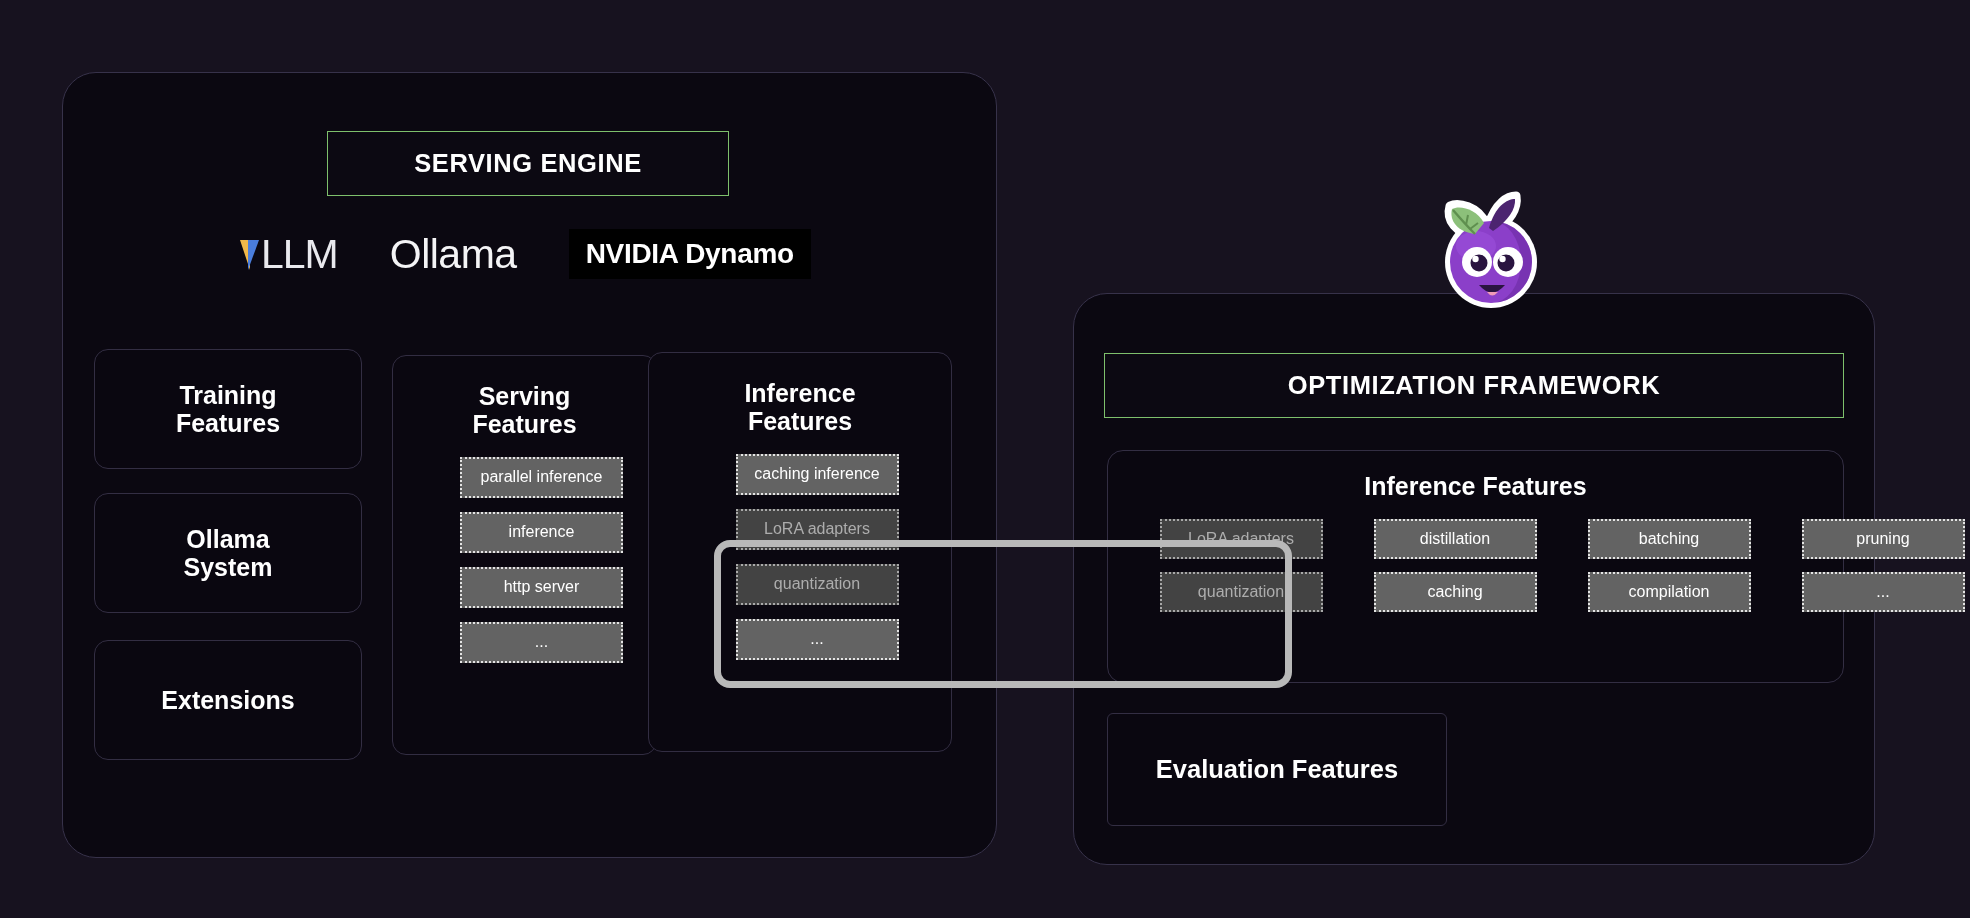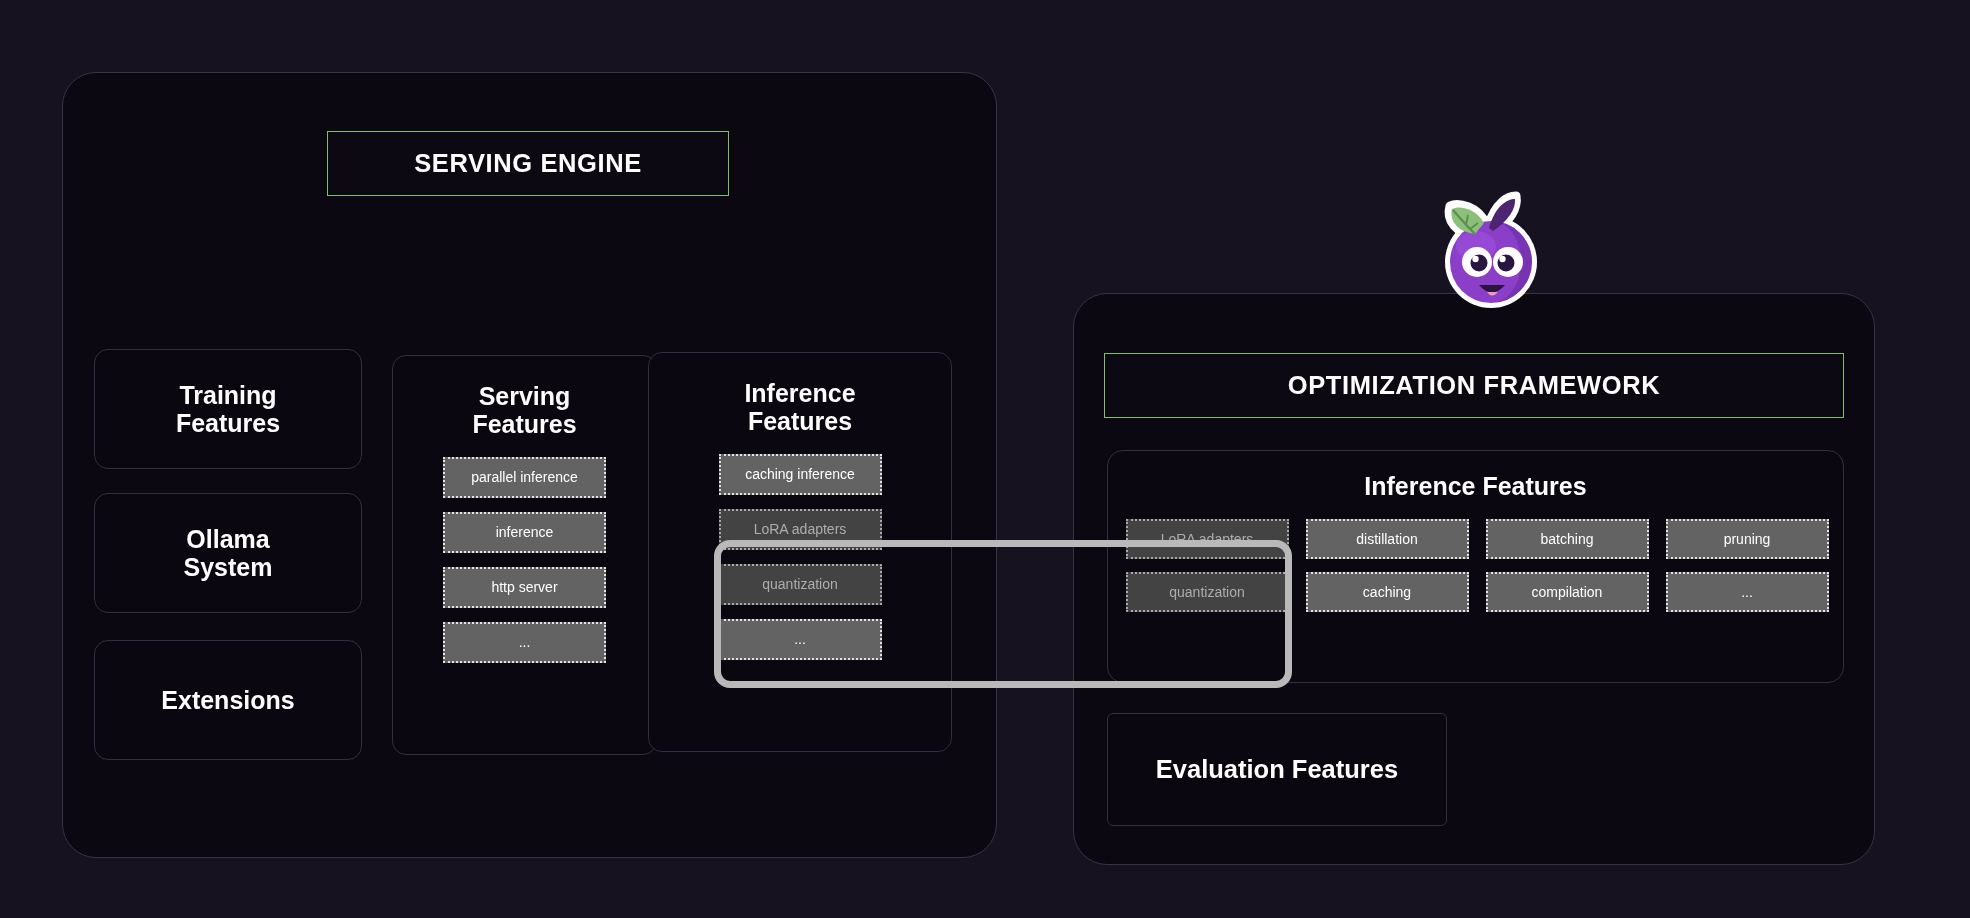--- a/index.html
+++ b/index.html
@@ -88,21 +88,21 @@
   #col-serving   { left: 392px; top: 355px; width: 265px; height: 400px; }
   #col-inference { left: 648px; top: 352px; width: 304px; height: 400px; }
   .col-head { margin-top: 26px; }
 
   .pill-list { margin-top: 18px; display: flex; flex-direction: column; align-items: center; gap: 14px; }
   .pill {
     width: 163px; height: 41px;
     background: #636363;
     border: 2px dotted #e4e4e4;
     display: flex; align-items: center; justify-content: center;
-    color: #ffffff; font-size: 14px;
+    color: #ffffff; font-size: 16px; margin-left: 34px;
   }
   .pill.dim { background: #434343; color: #adadad; border-color: #a9a9a9; }
 
   
   #optim-inner {
     position: absolute; left: 1107px; top: 450px;
     width: 737px; height: 233px;
     background: #0a0710; border: 1.5px solid #332e43; border-radius: 16px;
   }
   #optim-inner-title {
@@ -144,20 +144,31 @@
 </style>
 </head>
 <body>
 
 <div id="stage">
 
   <div class="panel" id="serving-panel"></div>
 
   <div class="title-box nosel" id="serving-title">SERVING ENGINE</div>
 
+  <div id="engine-logos">
+    <div class="logo-vllm nosel">
+      <span class="vllm-v">
+        <span class="vl"></span>
+          <span class="vr"></span>
+      </span>
+      <span>LLM</span>
+    </div>
+    <div class="logo-ollama nosel">Ollama</div>
+    <div class="logo-nvidia nosel">NVIDIA Dynamo</div>
+  </div>
 
   <div class="stack-card nosel" id="card-training">Training
 Features</div>
   <div class="stack-card nosel" id="card-plugin">Ollama
 System</div>
   <div class="stack-card nosel" id="card-extensions">Extensions</div>
 
   <div class="col-card" id="col-serving">
     <div class="col-title col-head nosel">Serving
 Features</div>

